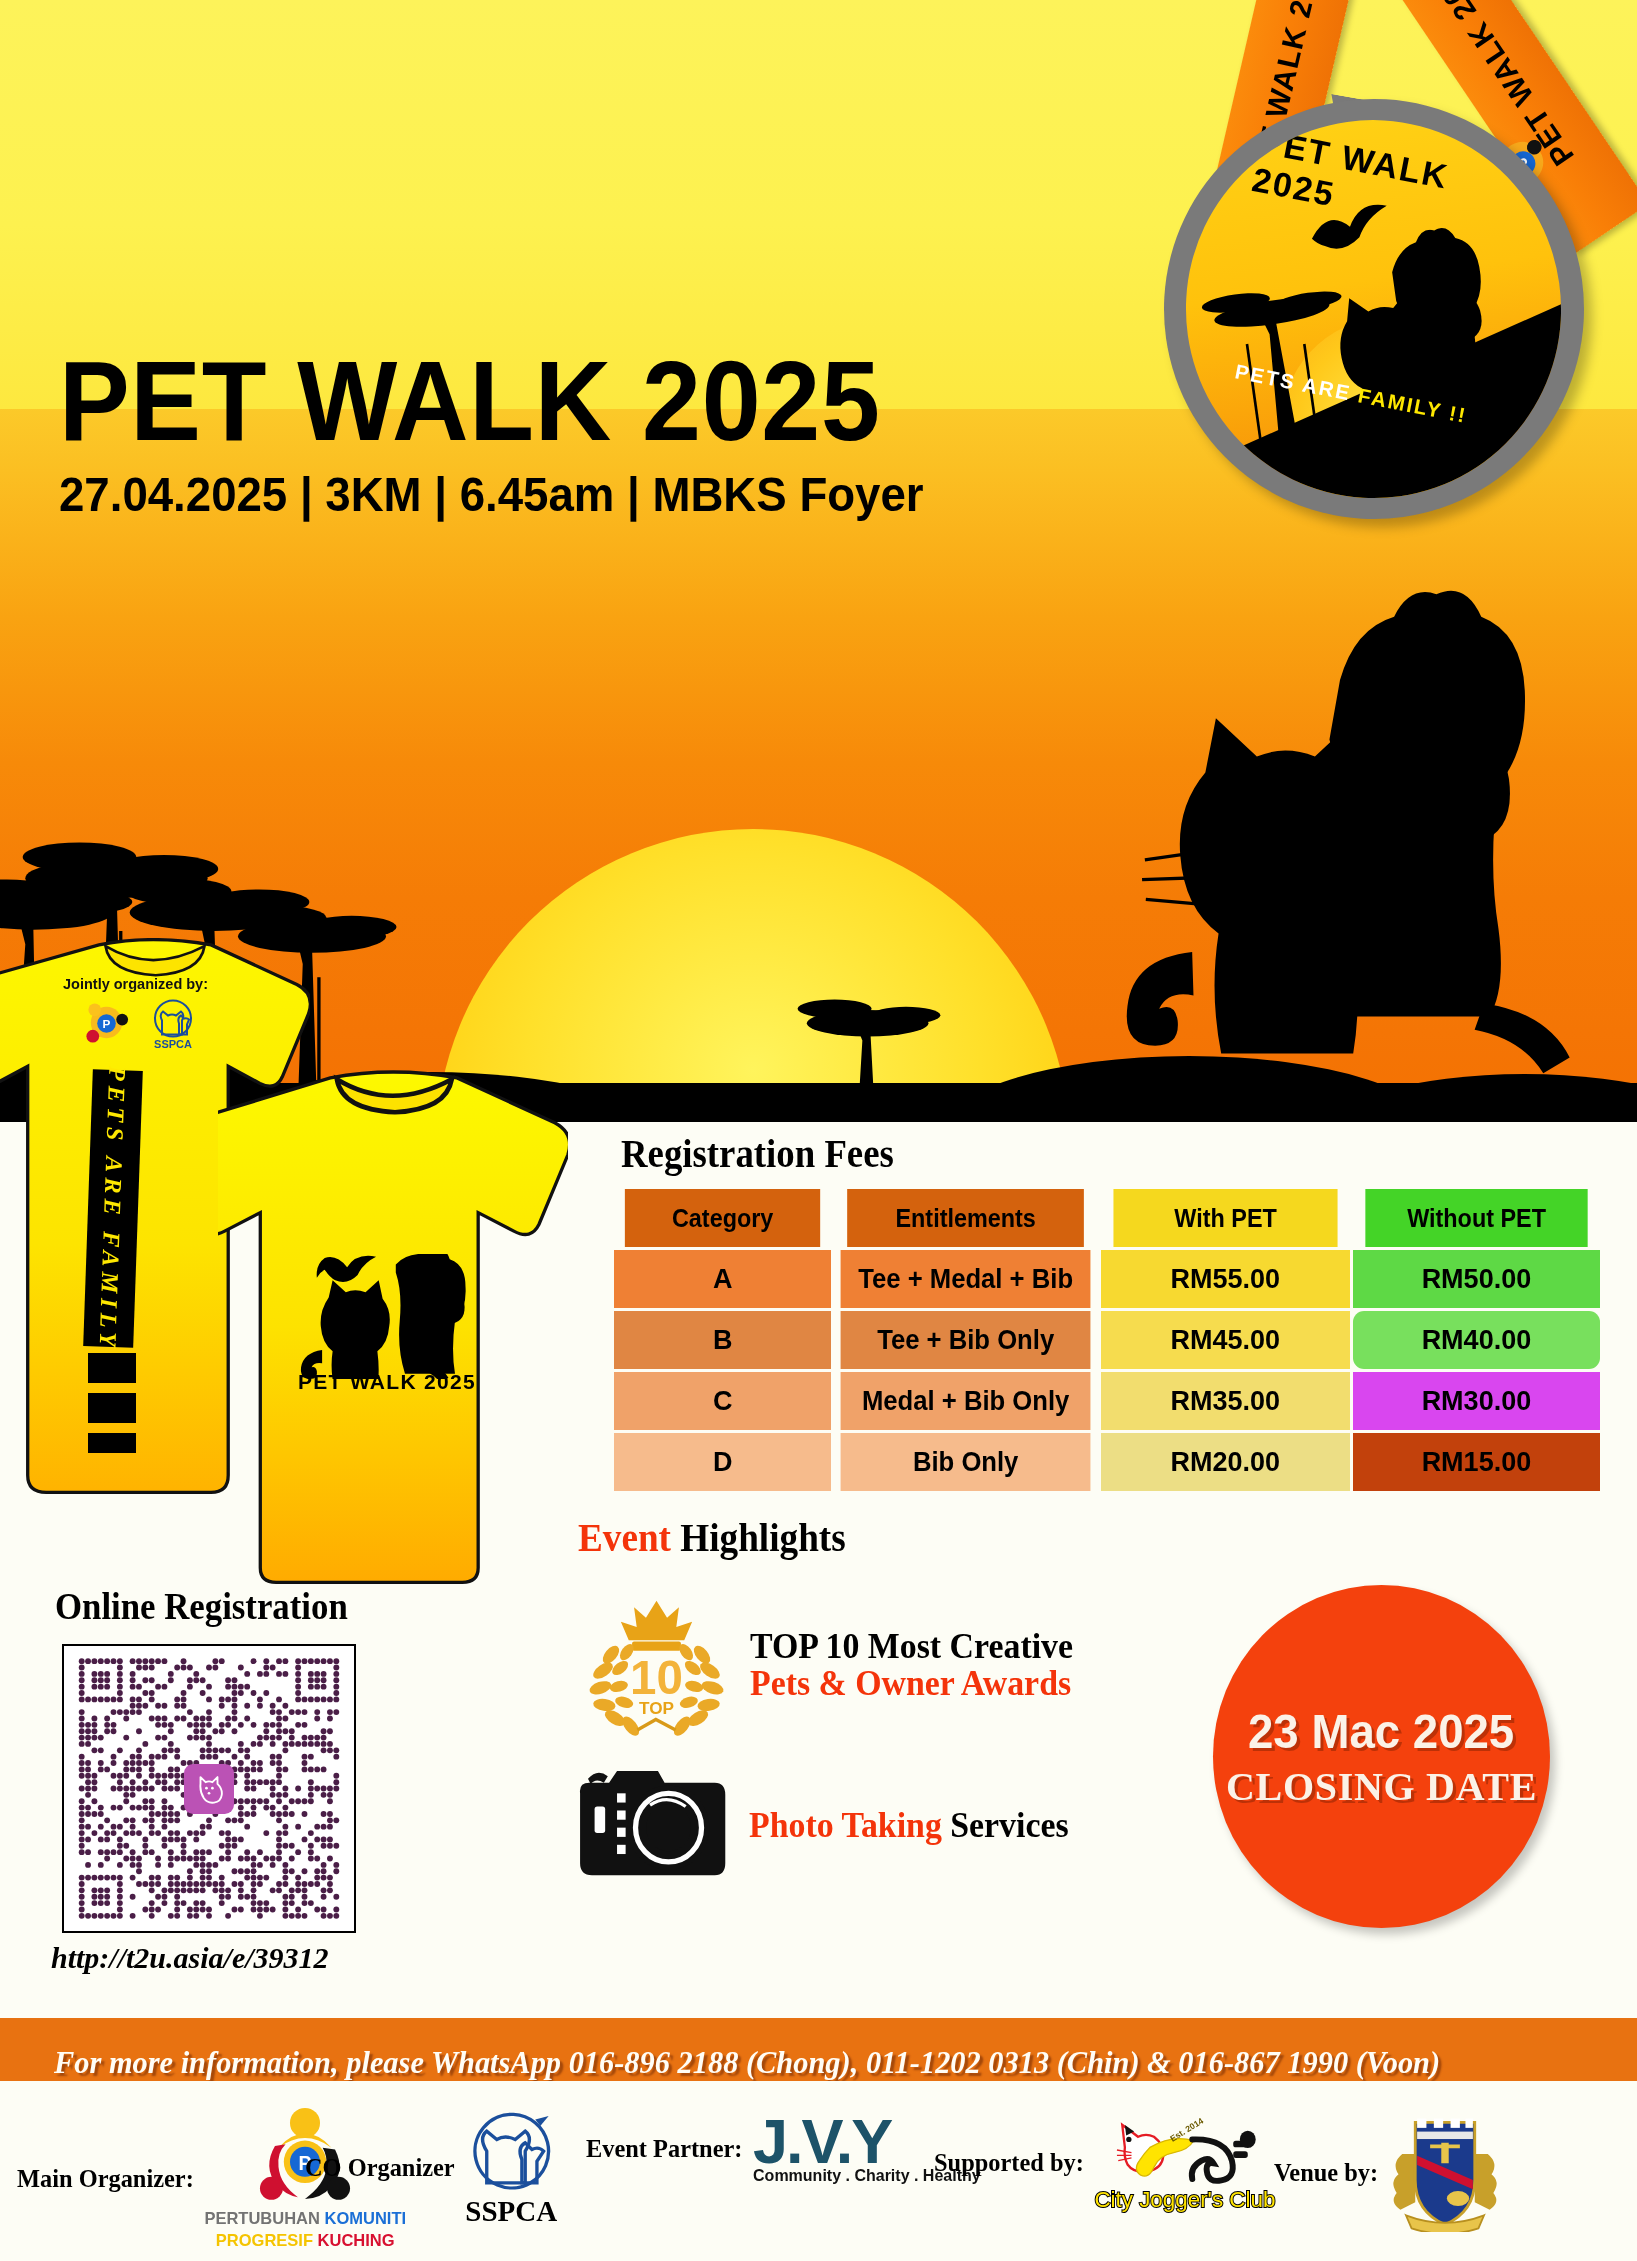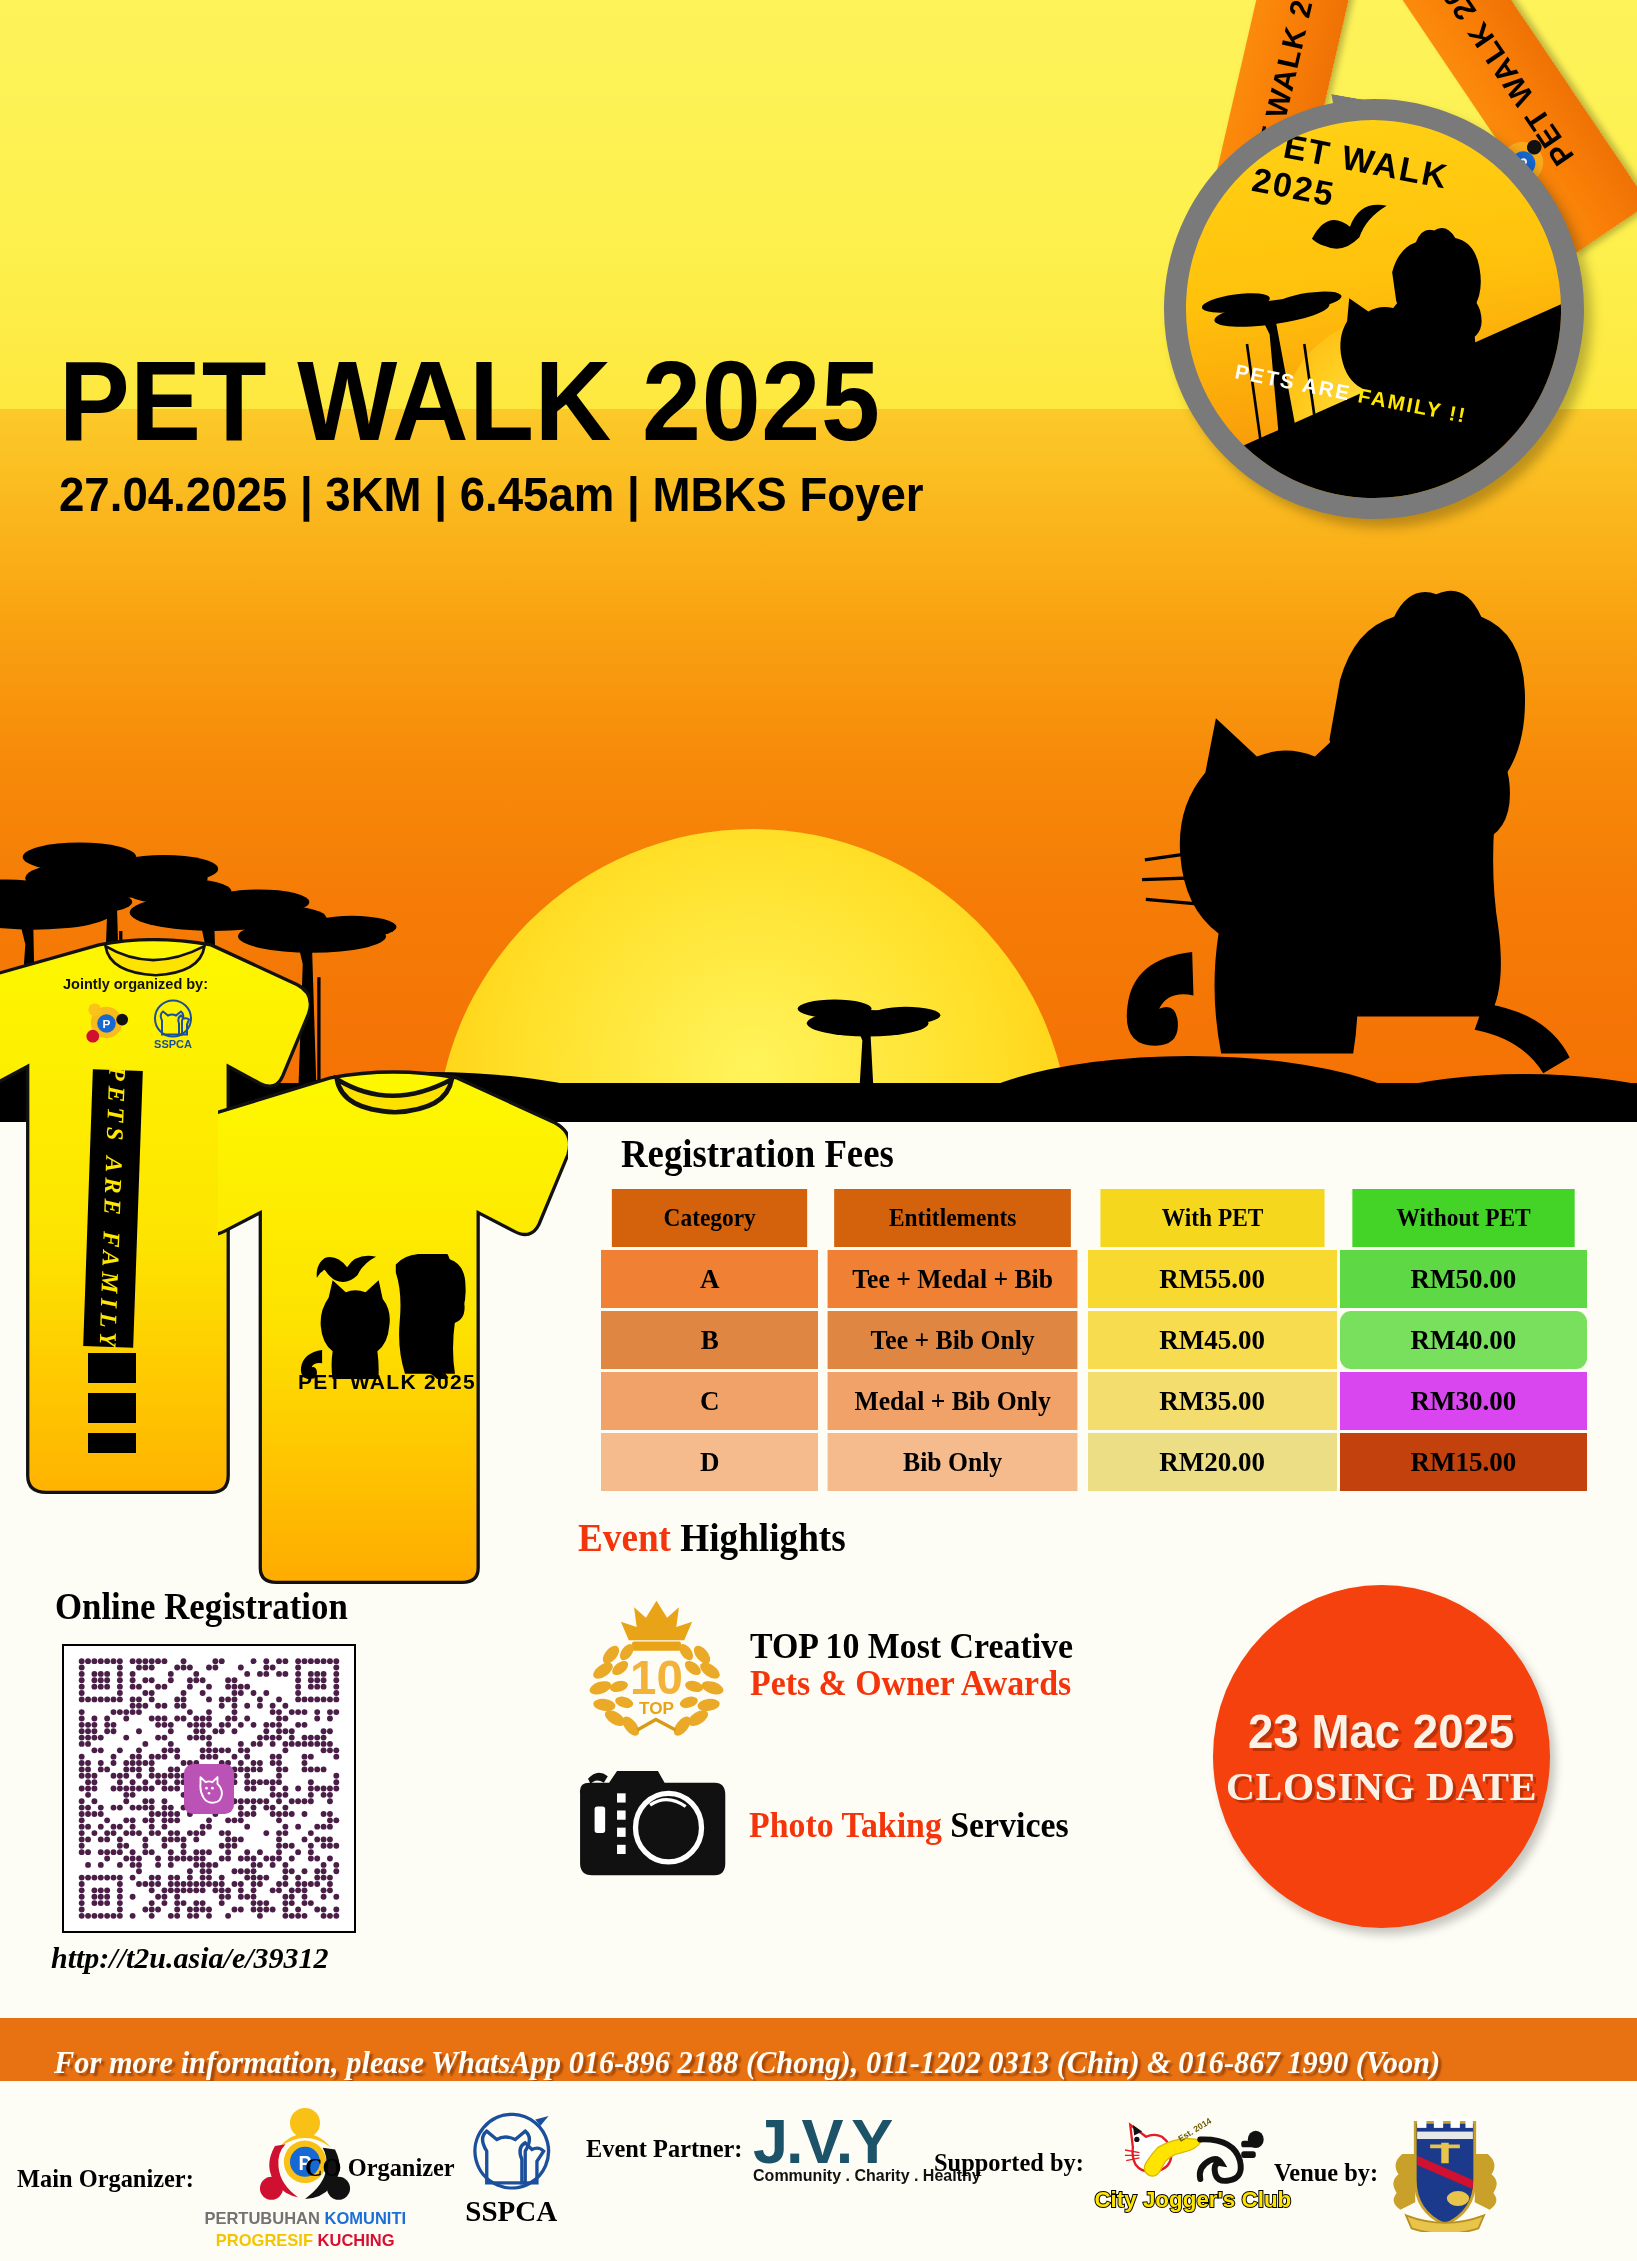--- a/index.html
+++ b/index.html
@@ -112,23 +112,23 @@
     position:absolute;left:0;top:1122px;width:1637px;height:938px;background:#fdfdf5;z-index:4;
   }
 
   
   .reg-title{
     position:absolute;left:621px;top:1130px;z-index:10;
     font-family:"Liberation Serif",serif;font-weight:bold;font-size:40px;color:#000;
     transform:scaleX(0.92);transform-origin:left top;
   }
   table.fees{
-    position:absolute;left:598px;top:1186px;z-index:10;
+    position:absolute;left:611px;top:1186px;z-index:10;
     border-collapse:separate;border-spacing:3.3px;width:992px;
-    font-family:Liberation Serif, serif;
+    font-family:Liberation Sans, sans-serif;
   }
   table.fees th,table.fees td{
     text-align:center;vertical-align:middle;color:#000;font-weight:bold;
     padding:0;height:58px;
   }
   table.fees th{font-size:26px;transform:scaleX(0.9);}
   table.fees td{font-size:27px;}
   .col-cat{width:218px;}
   .col-ent{width:264px;}
   .col-wp{width:250px;}
@@ -227,21 +227,21 @@
   }
   .jvy-text{
     font-family:"Liberation Sans",sans-serif;font-weight:bold;font-size:63px;color:#1d5369;
     letter-spacing:-2px;line-height:0.9;
   }
   .jvy-sub{
     font-family:"Liberation Sans",sans-serif;font-weight:bold;font-size:16px;color:#111;
     text-align:left;margin-top:-2.6px;white-space:nowrap;
   }
   .cjc-text{
-    font-family:"Liberation Sans",sans-serif;font-weight:bold;font-size:22.4px;color:#ffe400;
+    font-family:"Liberation Sans",sans-serif;font-weight:normal;font-size:22.4px;color:#ffe400;
     -webkit-text-stroke:2px #000;paint-order:stroke fill;text-align:left;white-space:nowrap;
   }
 </style>
 </head>
 <body>
 
 <div id="poster">
 
   <div class="sky"></div>
   <div class="sky-top-flat"></div>

